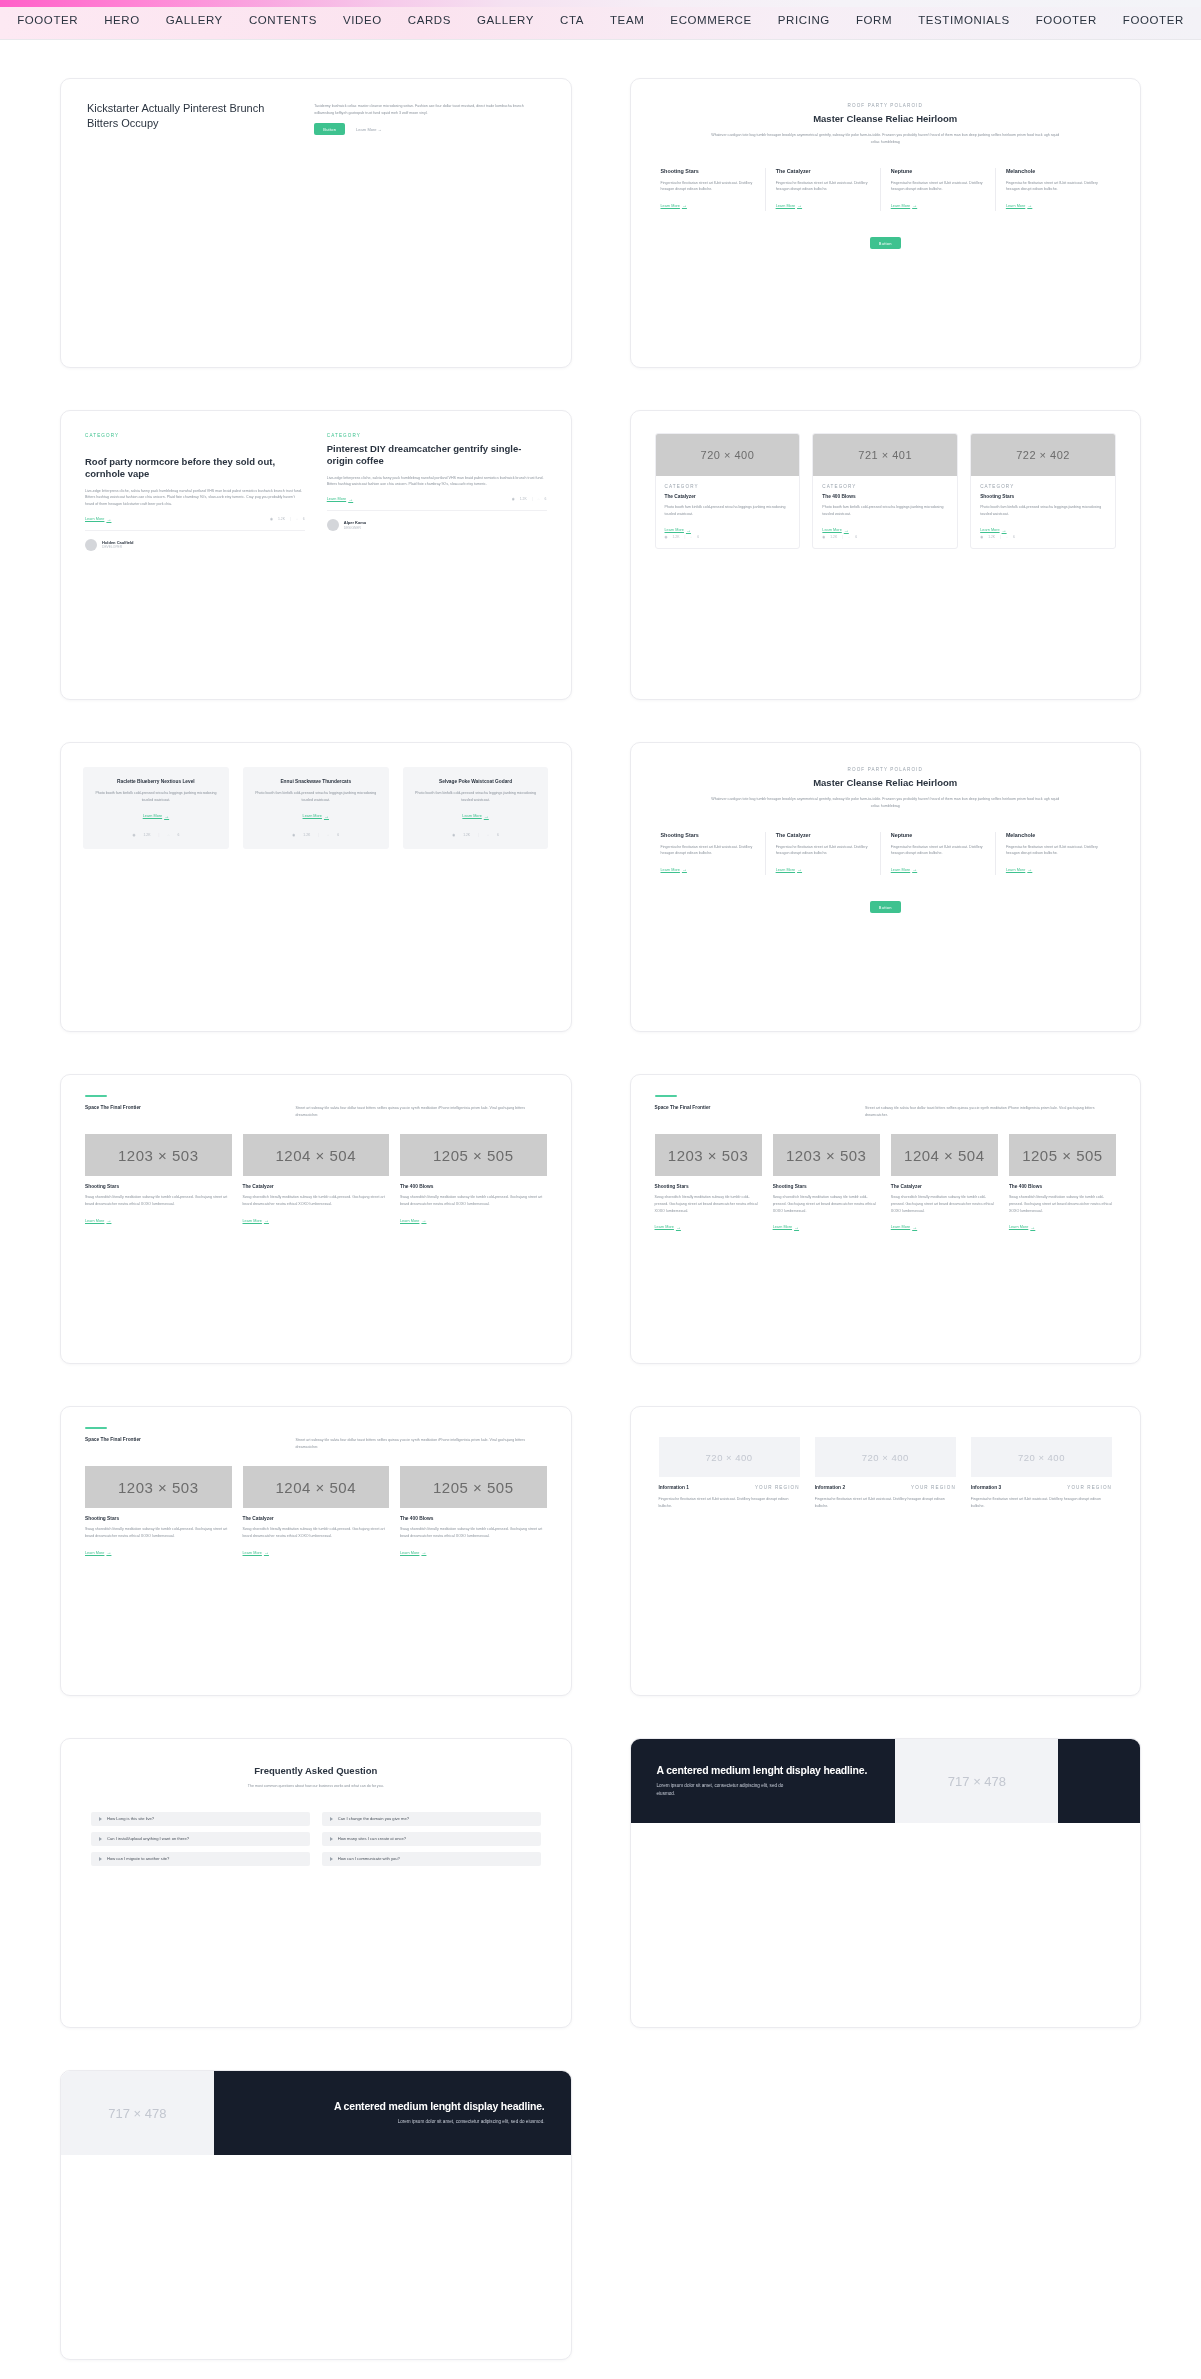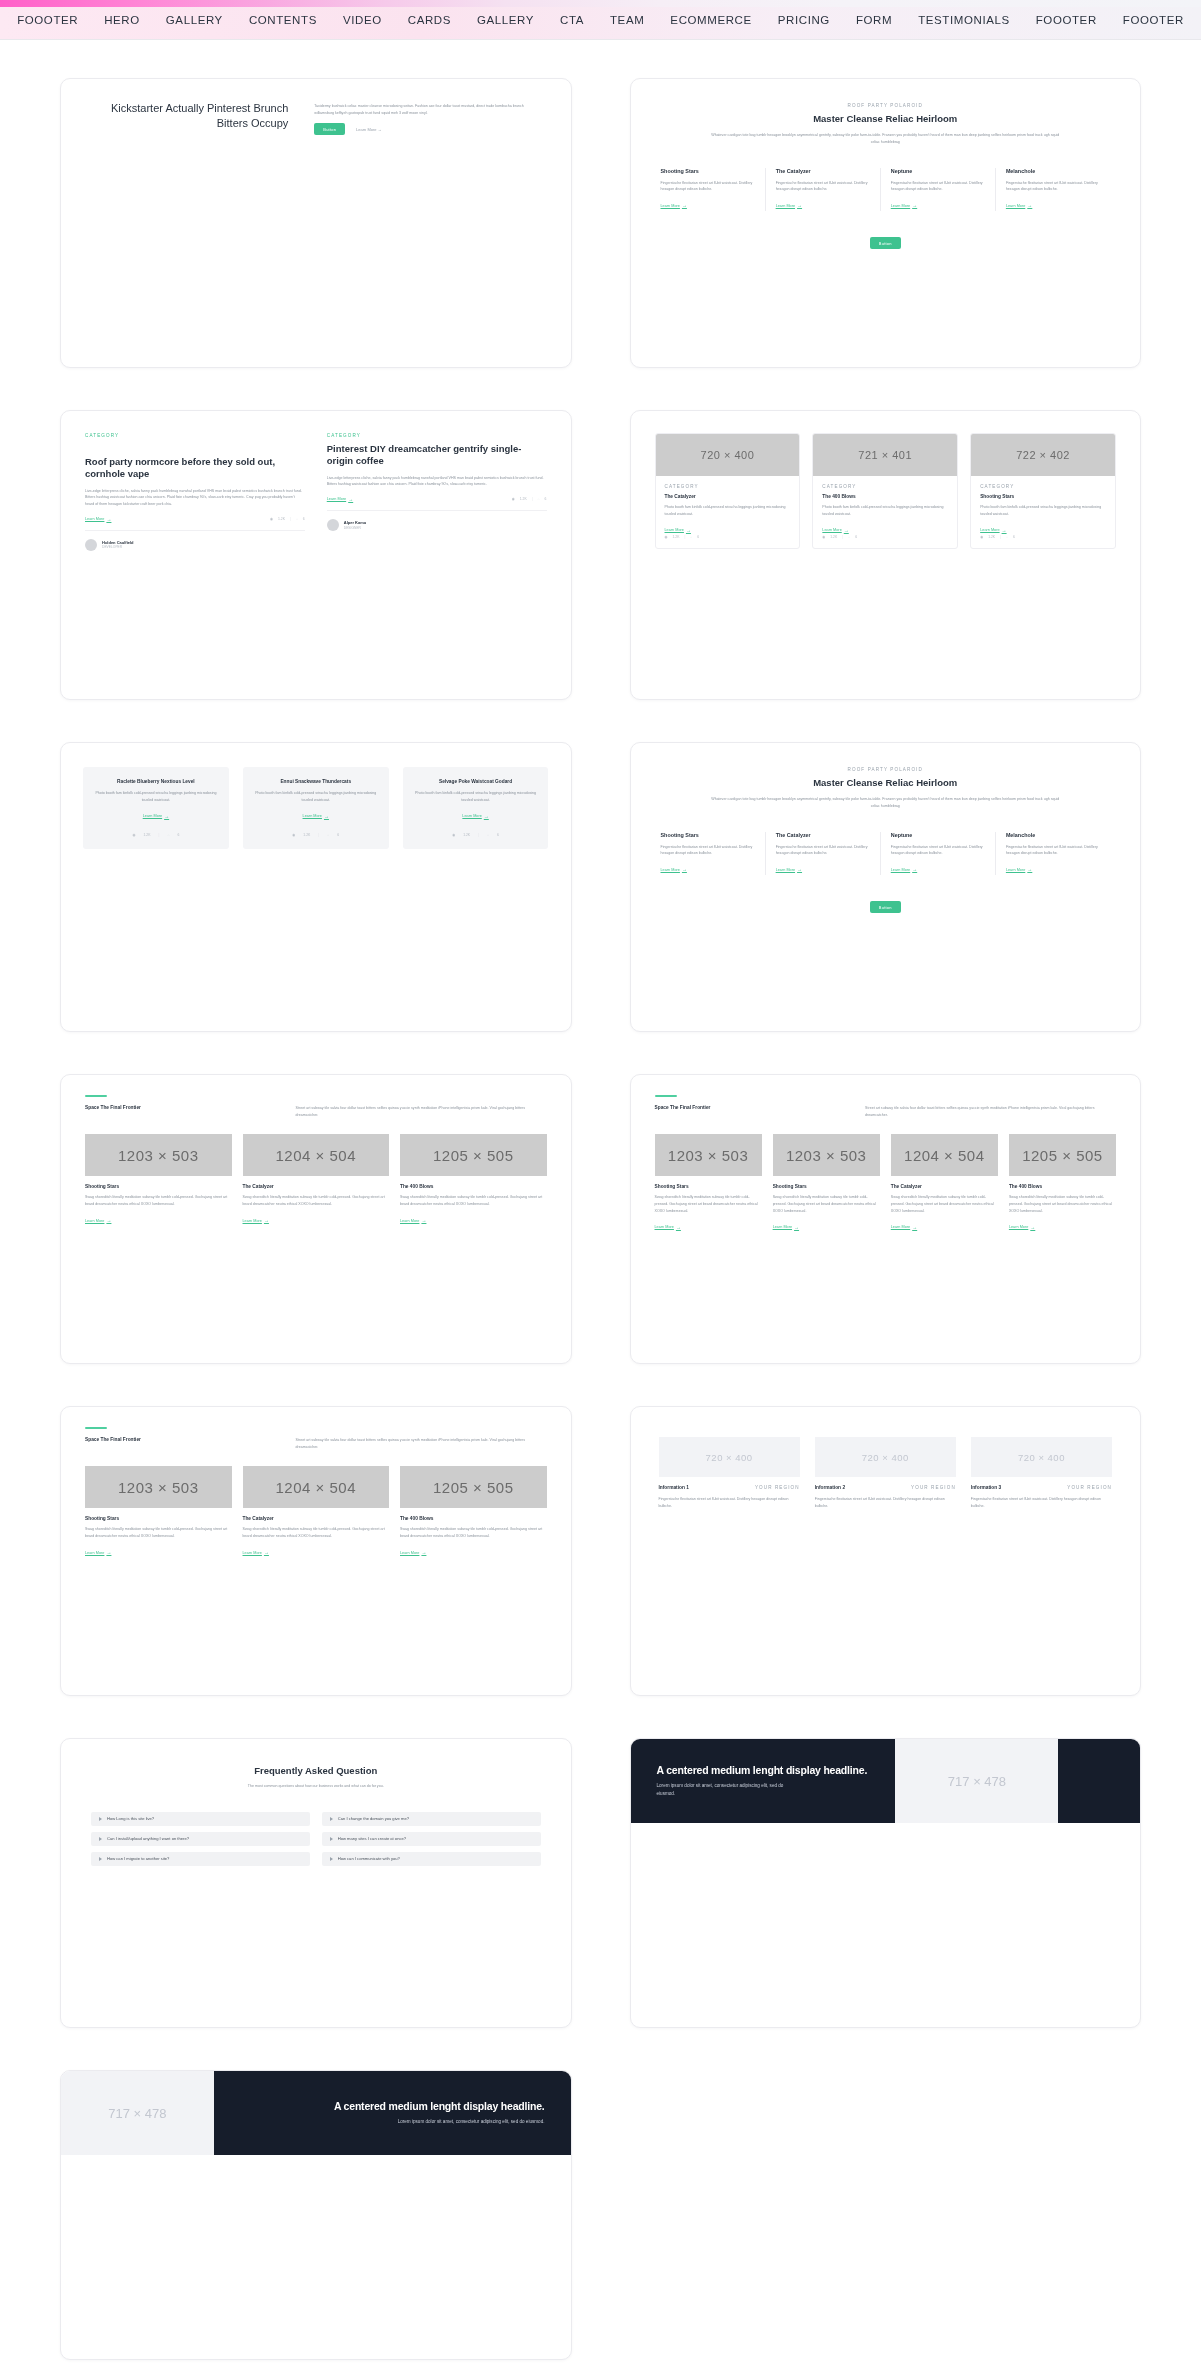--- a/index.html
+++ b/index.html
@@ -65,21 +65,21 @@
   .ph{
     background:#cccccc; color:#6c6c6c;
     display:flex; align-items:center; justify-content:center;
     font-weight:300; letter-spacing:.5px;
     font-family:"Liberation Sans", sans-serif;
   }
   .ph-light{background:#f2f3f6; color:#c3c7d0;}
 
   
   .hero1{display:flex; gap:26px; padding:22px 26px 0 26px;}
-  .hero1 .left{width:44%;text-align:right;}
+  .hero1 .left{width:44%;}
   .hero1 .right{flex:1; padding-top:2px;}
   .hero1 .actions{margin-top:7px; display:flex; align-items:center; gap:4px;}
 
   
   .feat{padding:24px 30px 0 30px; text-align:center;}
   .feat .sub{margin:7px auto 0; width:78%;}
   .feat .cols{display:flex; margin-top:22px; text-align:left;}
   .feat .col{flex:1; padding:0 10px; border-left:1px solid #ececf0;}
   .feat .col:first-child{border-left:none; padding-left:0;}
   .feat .cta{margin-top:20px;}

